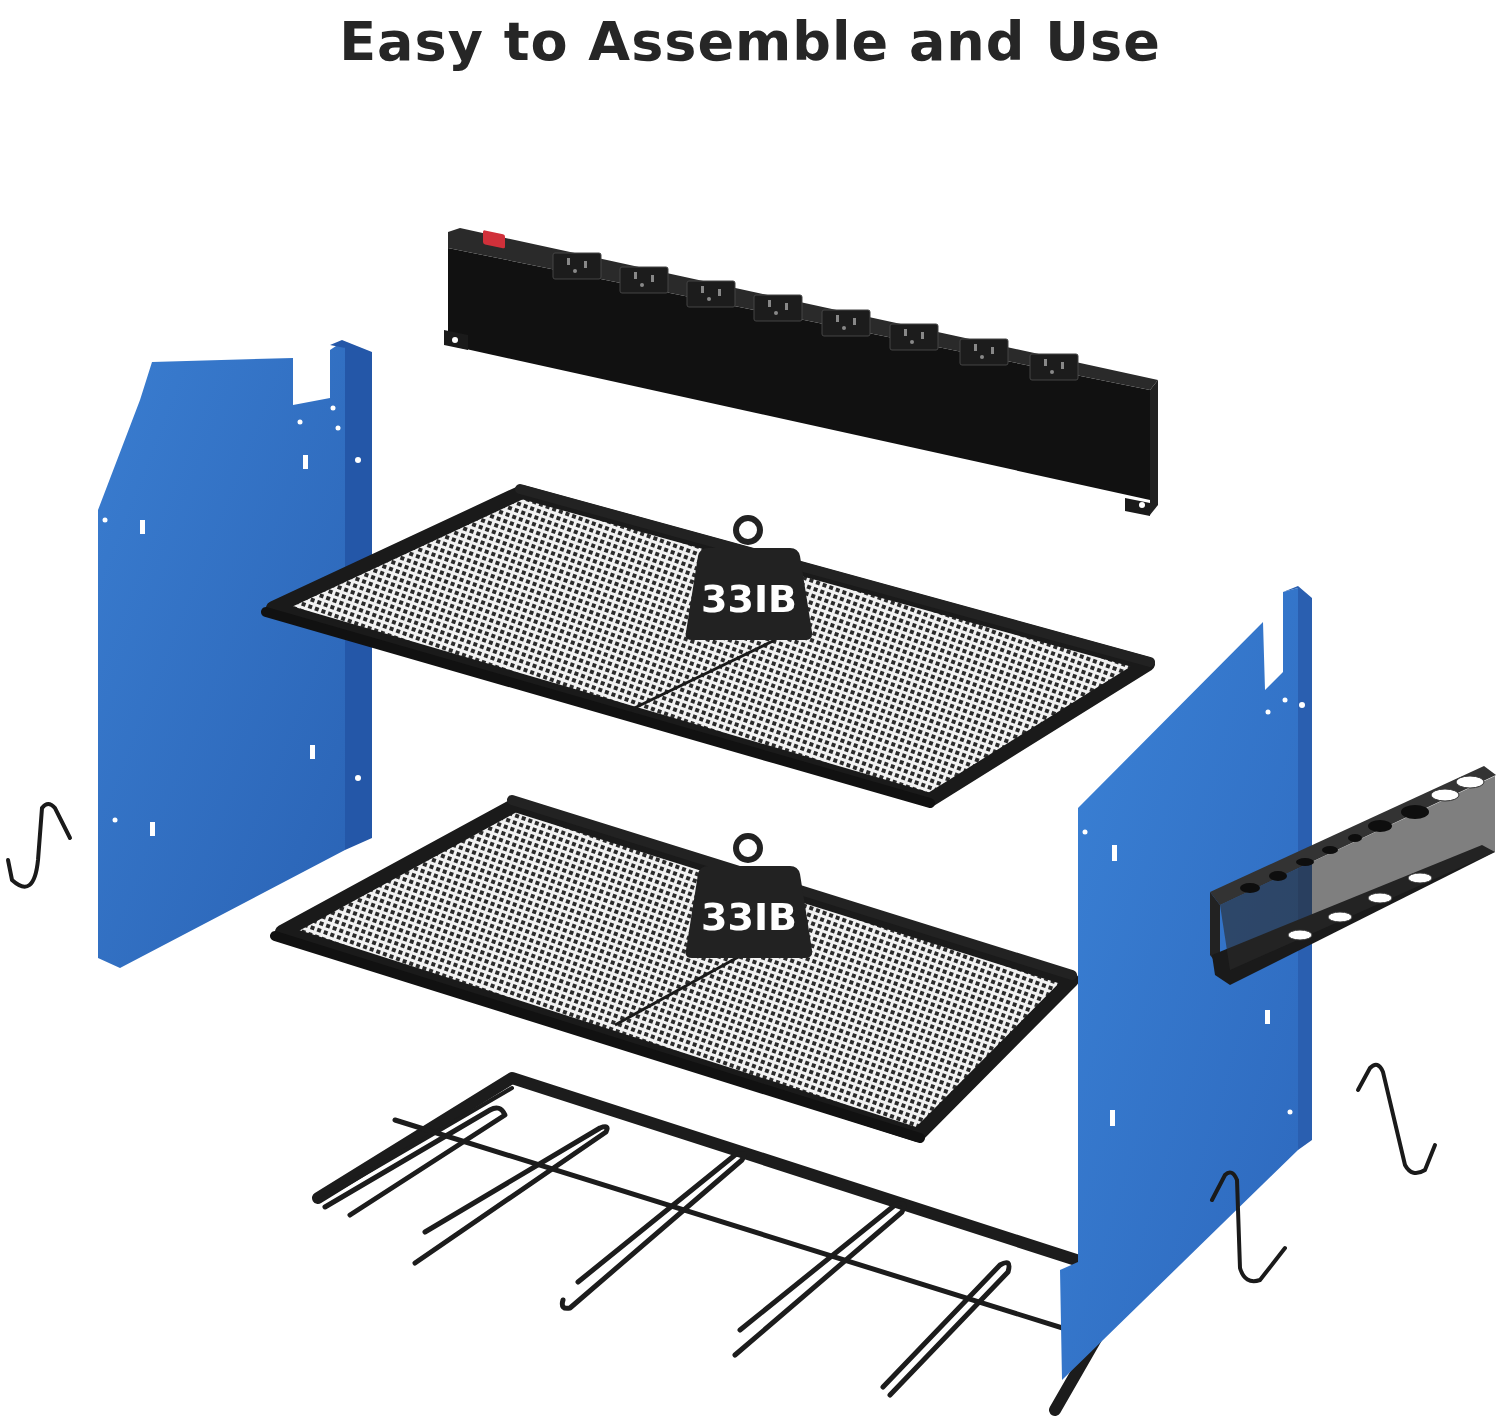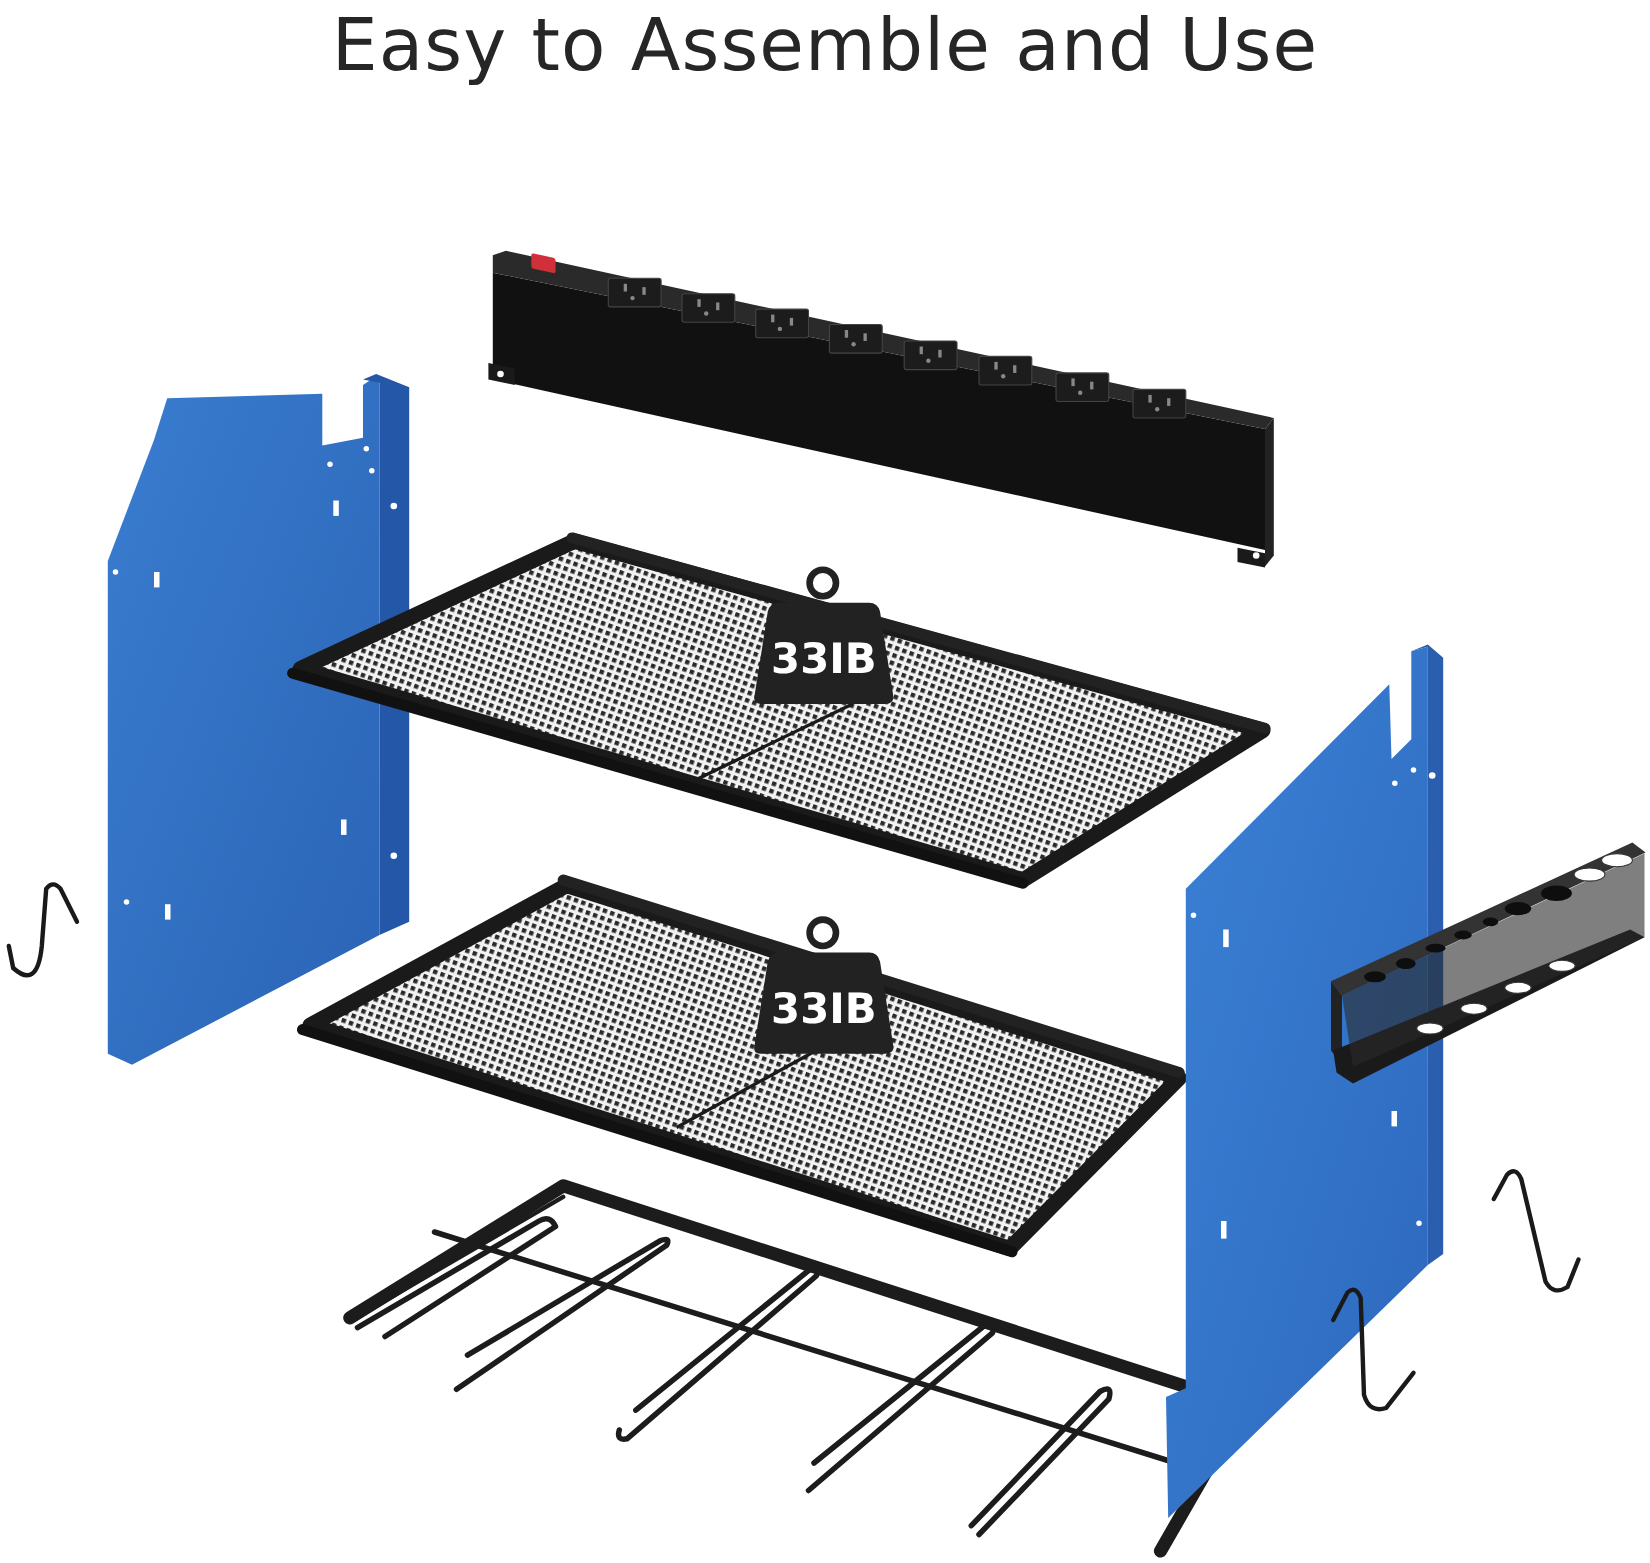--- a/index.html
+++ b/index.html
@@ -1,20 +1,20 @@
 <!DOCTYPE html>
 <html><head>
 <meta charset="utf-8">
 <style>
   html, body { margin: 0; padding: 0; background: #ffffff; }
   body { width: 1500px; height: 1421px; position: relative; overflow: hidden; font-family: "DejaVu Sans", sans-serif; }
   .title {
     position: absolute; left: 0; top: 0; width: 1500px; text-align: center;
-    font-family: "DejaVu Sans", sans-serif; font-weight: normal;
-    font-size: 66px; line-height: 84px; color: #262626; letter-spacing: 1px;
+    font-family: "DejaVu Sans", sans-serif; font-weight: bold;
+    font-size: 54px; line-height: 84px; color: #262626; letter-spacing: 1px;
   }
   svg.scene { position: absolute; left: 0; top: 0; }
   .badge-text { font-family: "DejaVu Sans", sans-serif; font-weight: bold; fill: #ffffff; }
 </style>
 </head>
 <body>
 
 <div class="title">Easy to Assemble and Use</div>
 
 <svg class="scene" width="1500" height="1421" viewBox="0 0 1500 1421">

